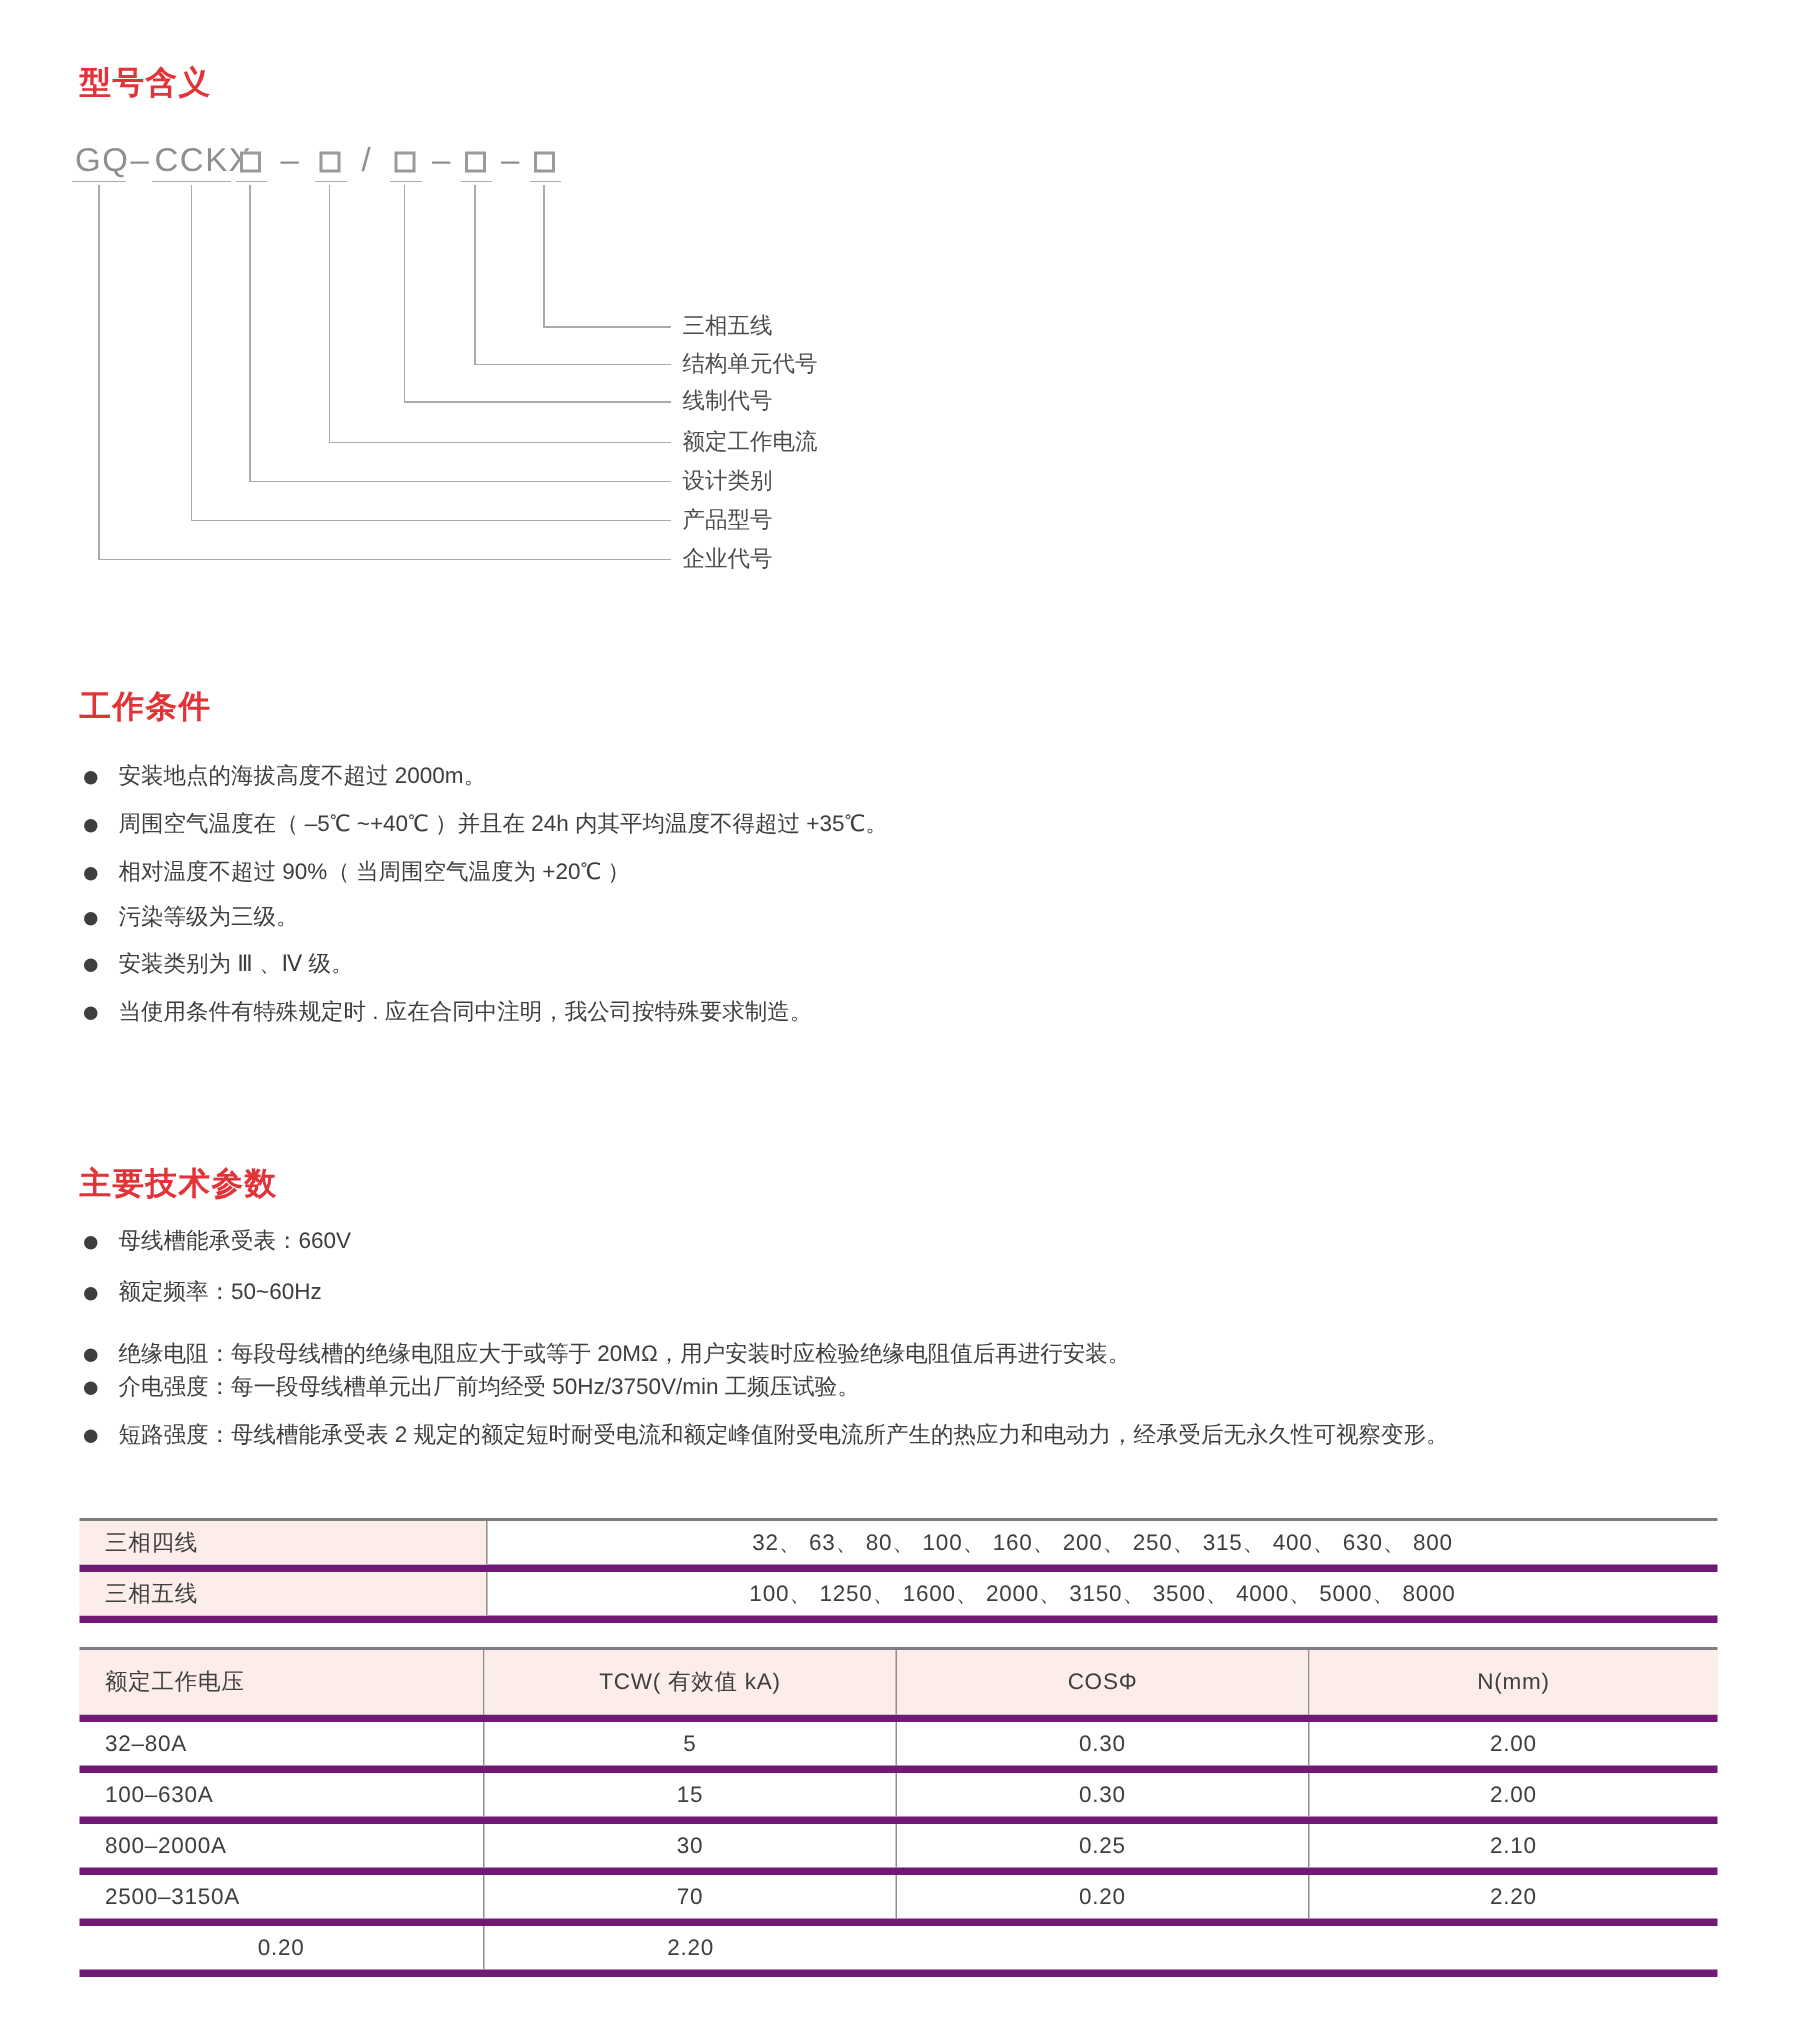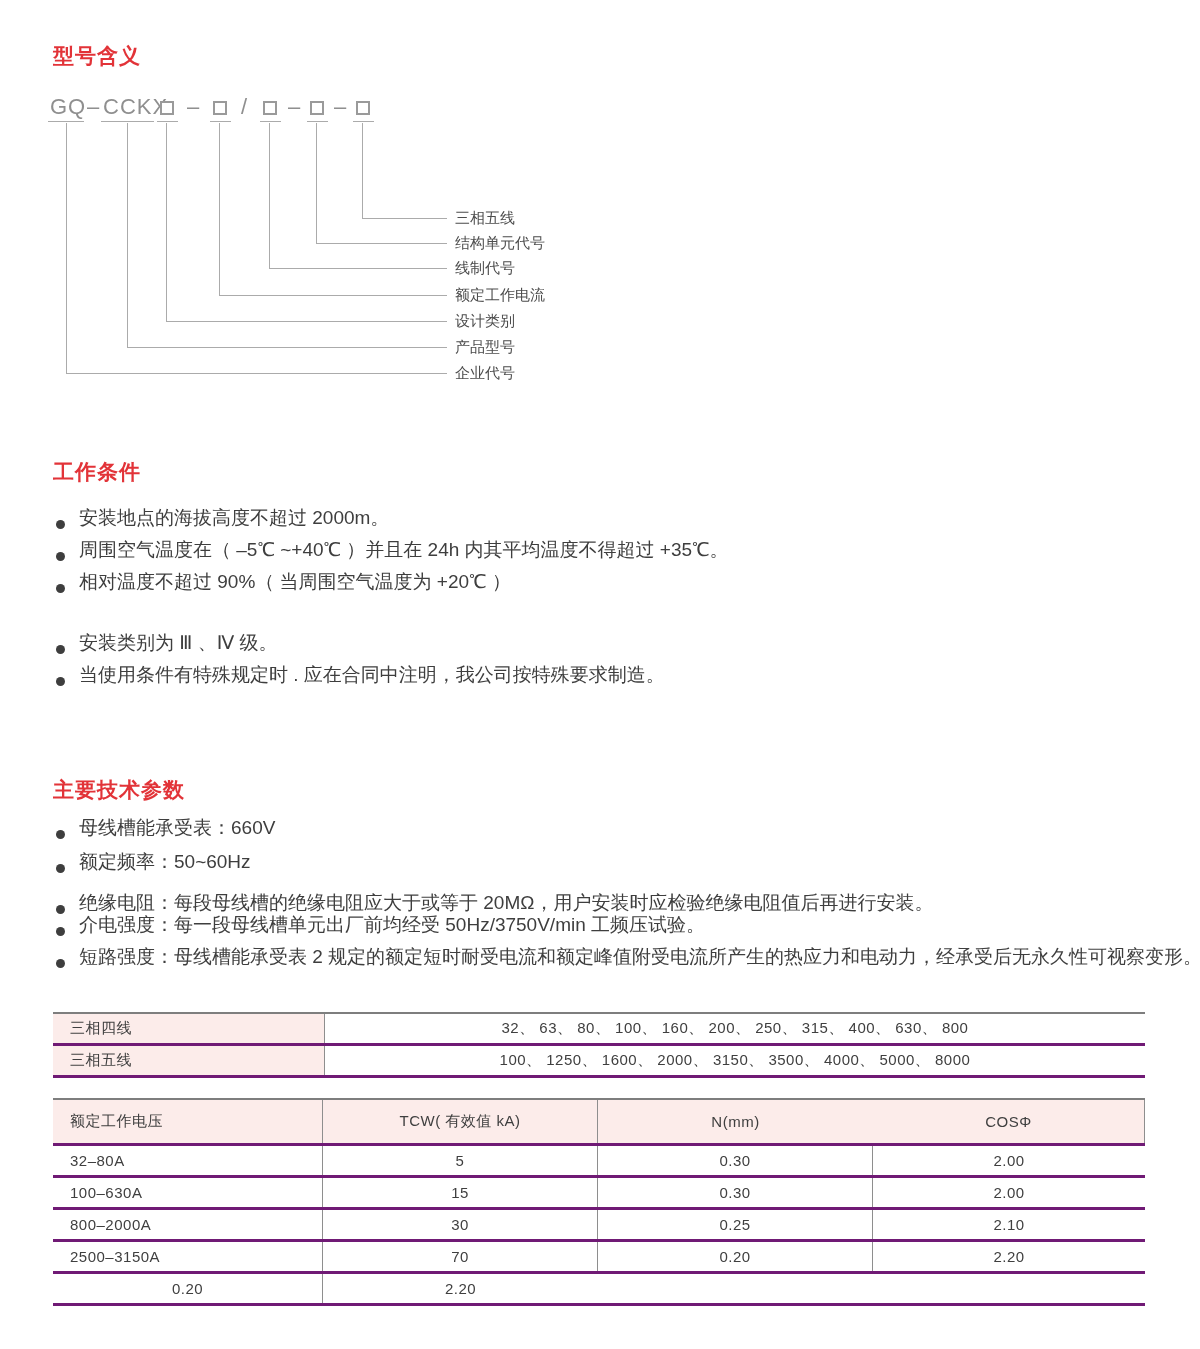--- a/index.html
+++ b/index.html
@@ -27,30 +27,30 @@
     position:absolute;top:101px;width:14px;height:14px;
     border:2px solid #9a9a9a;box-sizing:border-box;background:#fff;
   }
   .diag-label{
     position:absolute;left:455px;
     font-size:15px;color:#4c4c4c;line-height:22px;white-space:nowrap;
   }
   
   .bullet-item{
     position:absolute;left:56px;width:1100px;
-    display:flex;align-items:flex-end;
-    font-size:19px;color:#3e3e3e;line-height:22px;white-space:nowrap;
+    display:flex;align-items:flex-start;
+    font-size:15px;color:#3e3e3e;line-height:22px;white-space:nowrap;
   }
   .dot{
     flex:0 0 auto;width:9px;height:9px;border-radius:50%;
     background:#3e3e3e;margin:7px 14px 0 0;
   }
   
   .tbl{position:absolute;left:53px;width:1092px;border-top:2px solid #7e7e7e;box-sizing:border-box;}
-  .row{display:grid;border-bottom:3px solid #701a75;background:#fff;}
+  .row{display:grid;border-bottom:5px solid #701a75;background:#fff;}
   .cell{
     display:flex;align-items:center;justify-content:center;
     font-size:15px;color:#3f3f3f;box-sizing:border-box;white-space:nowrap;
     letter-spacing:0.5px;
   }
   .cell.left{justify-content:flex-start;padding-left:17px;}
   .cell.vline{border-right:1px solid #8e8e8e;}
   .pink{background:#fcecea;}
   
   .t1 .row{grid-template-columns:272px 1fr;height:29px;}
@@ -112,20 +112,24 @@
     <span>安装地点的海拔高度不超过 2000m。</span>
   </div>
   <div class="bullet-item" style="top:539px">
     <span class="dot"></span>
     <span>周围空气温度在（ –5℃ ~+40℃ ）并且在 24h 内其平均温度不得超过 +35℃。</span>
   </div>
   <div class="bullet-item" style="top:571px">
     <span class="dot"></span>
     <span>相对温度不超过 90%（ 当周围空气温度为 +20℃ ）</span>
   </div>
+  <div class="bullet-item" style="top:601px">
+    <span class="dot"></span>
+    <span>污染等级为三级。</span>
+  </div>
   <div class="bullet-item" style="top:632px">
     <span class="dot"></span>
     <span>安装类别为 Ⅲ 、Ⅳ 级。</span>
   </div>
   <div class="bullet-item" style="top:664px">
     <span class="dot"></span>
     <span>当使用条件有特殊规定时 . 应在合同中注明，我公司按特殊要求制造。</span>
   </div>
 
   <div class="heading" style="top:778px">主要技术参数</div>
@@ -159,22 +163,22 @@
     <div class="row">
       <div class="cell left vline pink">三相五线</div>
       <div class="cell">100、 1250、 1600、 2000、 3150、 3500、 4000、 5000、 8000</div>
     </div>
   </div>
 
   <div class="tbl t2" style="top:1098px">
     <div class="row hdr">
       <div class="cell left vline pink">额定工作电压</div>
       <div class="cell vline pink">TCW( 有效值 kA)</div>
+      <div class="cell vline pink">COSΦ</div>
       <div class="cell pink">N(mm)</div>
-      <div class="cell vline pink">COSΦ</div>
     </div>
     <div class="row">
       <div class="cell left vline">32–80A</div>
       <div class="cell vline">5</div>
       <div class="cell vline">0.30</div>
       <div class="cell">2.00</div>
     </div>
     <div class="row">
       <div class="cell left vline">100–630A</div>
       <div class="cell vline">15</div>

